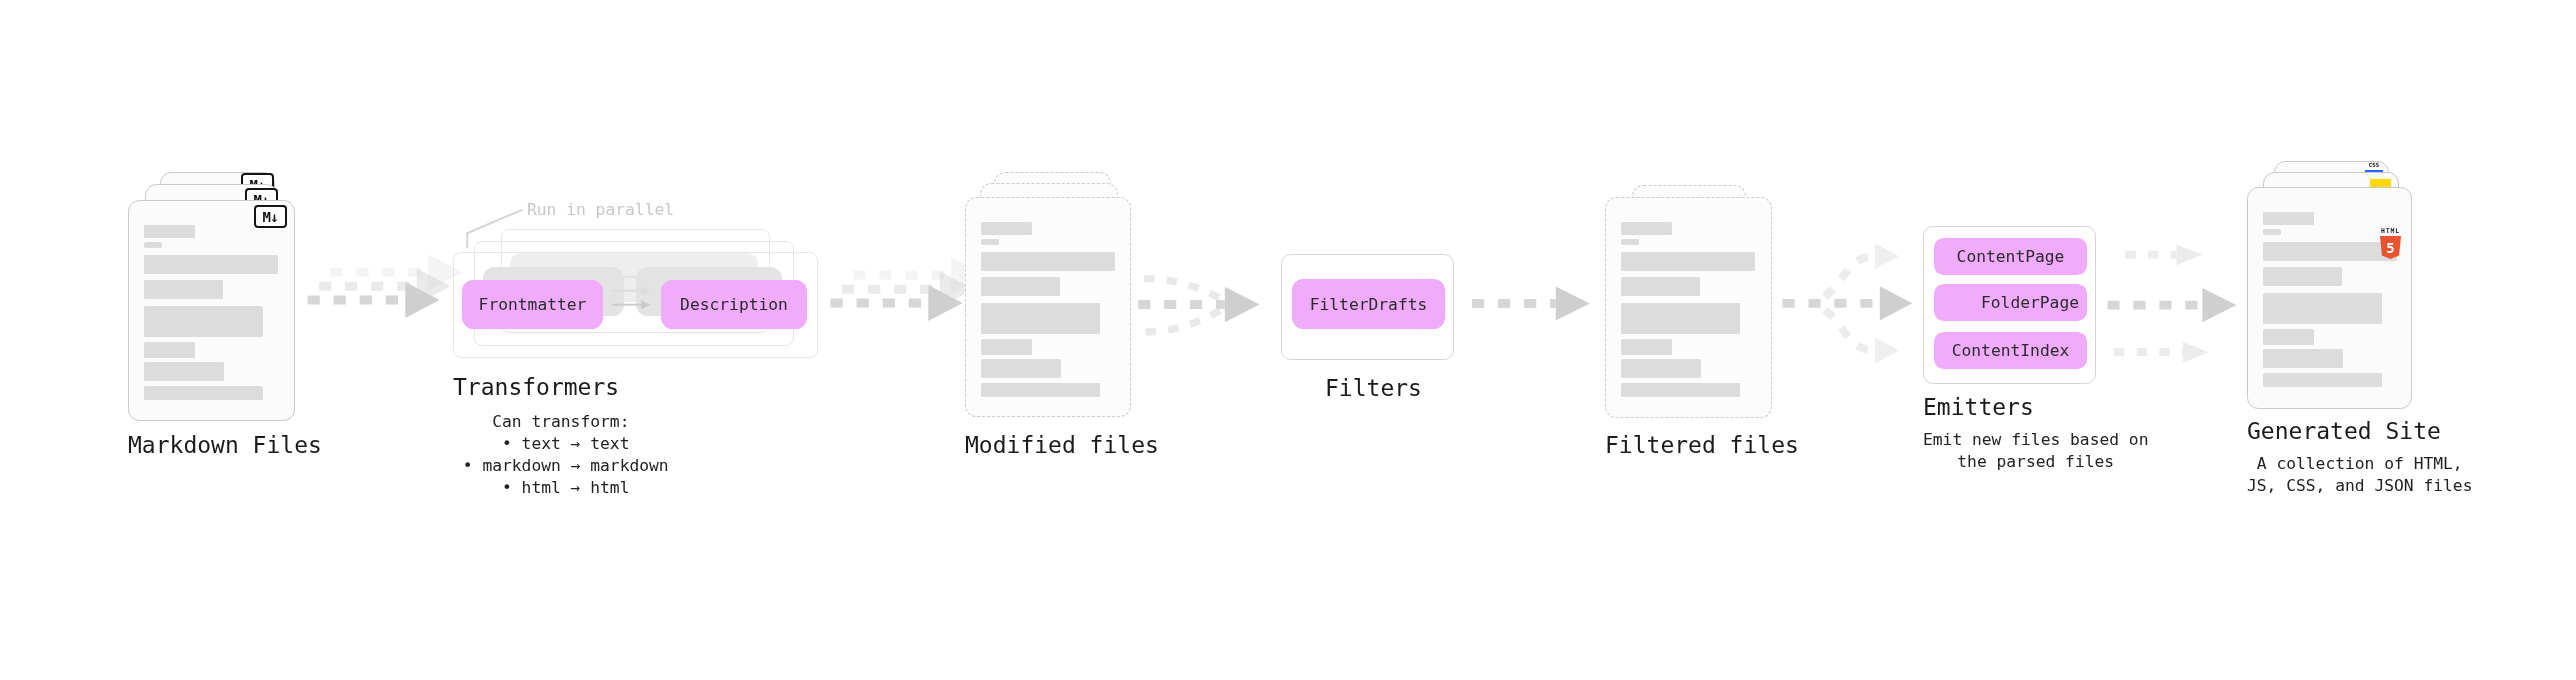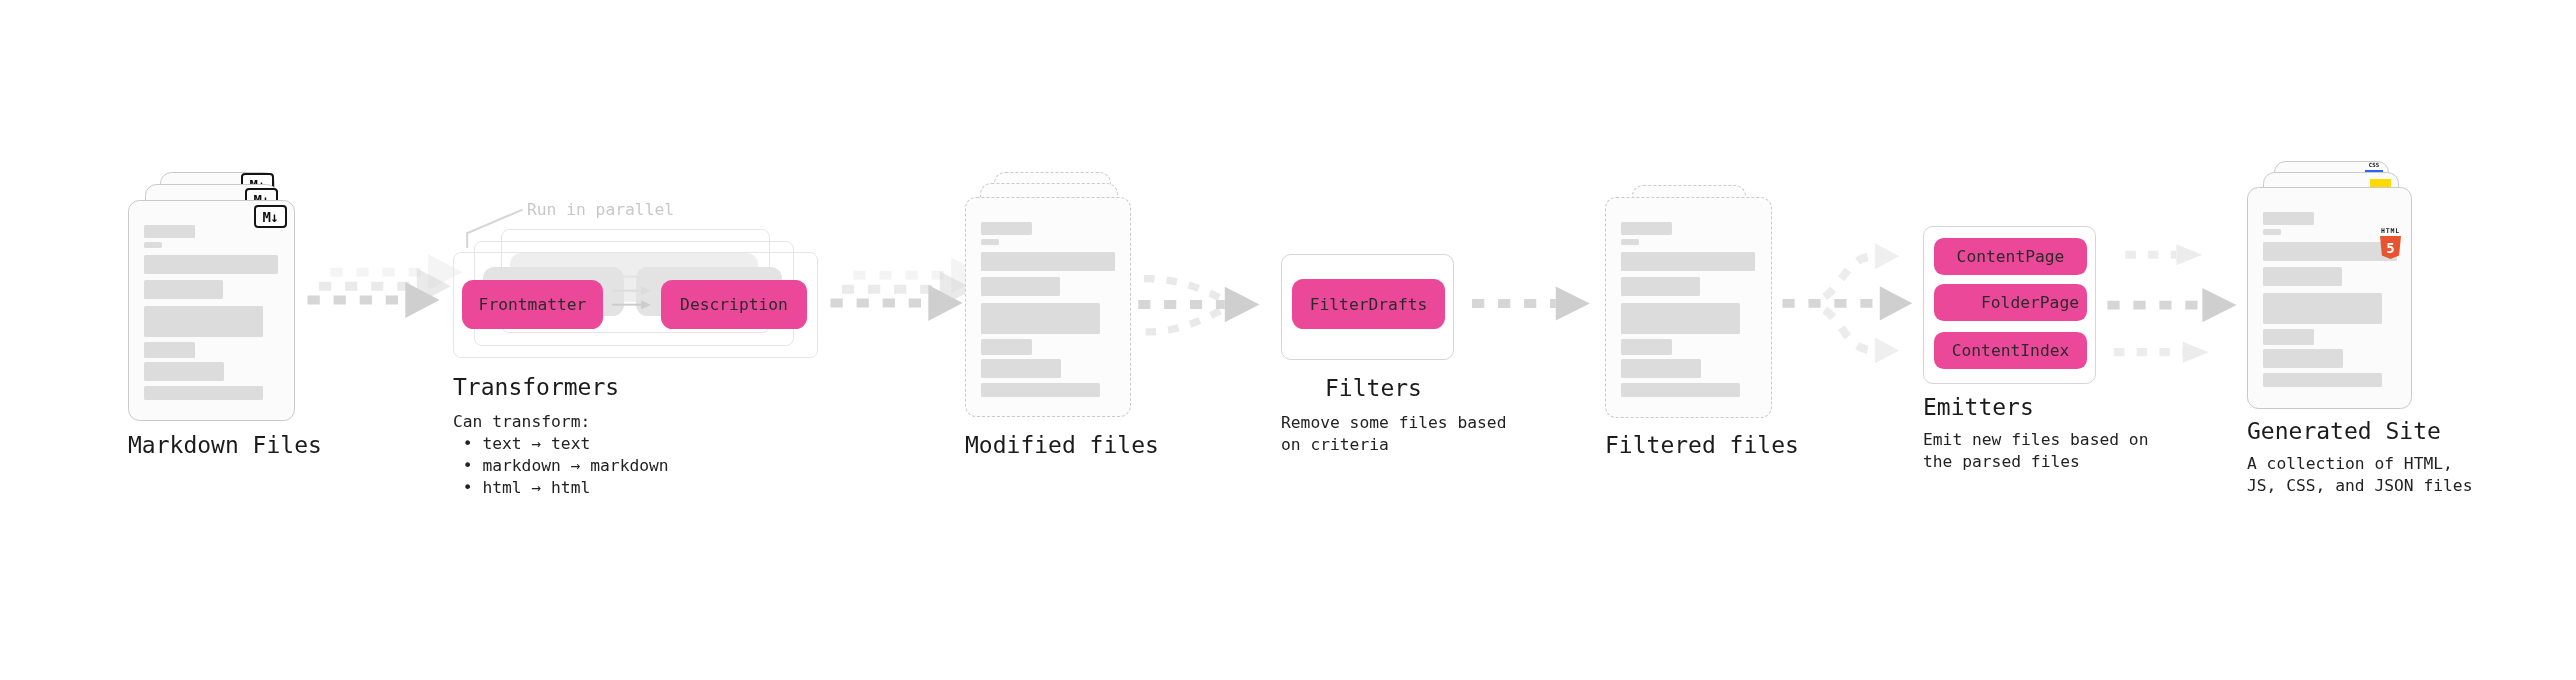--- a/index.html
+++ b/index.html
@@ -7,25 +7,25 @@
     position:relative;width:2576px;height:681px;background:#ffffff;overflow:hidden;
     font-family:"DejaVu Sans Mono","Liberation Mono",monospace;color:#1c1c1c;
   }
   .abs{position:absolute;}
   
   .doc{position:absolute;background:#fbfbfb;border:1.6px solid #c9c9c9;border-radius:11.4px;box-sizing:border-box;}
   .doc.dashed{border:1.6px dashed #cbcbcb;background:#fcfcfc;}
   .bar{position:absolute;left:14.6px;background:#dcdcdc;border-radius:1.6px;}
   
   .node-label{position:absolute;font-size:23px;letter-spacing:0;white-space:nowrap;color:#1b1b1b;}
-  .node-desc{position:absolute;font-size:16.3px;line-height:22px;white-space:nowrap;color:#222222;}
+  .node-desc{position:absolute;font-size:16.3px;line-height:22px;white-space:nowrap;color:#222222;text-align:center;}
   .bullet{padding-left:9.8px;}
   .bullet::before{content:"• ";}
   
-  .pill{position:absolute;background:#ec4899;border-radius:11.4px;box-sizing:border-box;
+  .pill{position:absolute;background:#f0abfc;border-radius:11.4px;box-sizing:border-box;
         display:flex;align-items:center;justify-content:center;font-size:16.3px;color:#2b2b2b;white-space:nowrap;}
   .pill.ghost1{background:#e3e3e3;}
   .pill.ghost2{background:#eeeeee;}
   .frame{position:absolute;border:1.6px solid #e6e6e6;border-radius:8.1px;box-sizing:border-box;background:transparent;}
   .panel{position:absolute;border:1.6px solid #d5d5d5;border-radius:9.8px;box-sizing:border-box;background:#ffffff;}
   .callout-text{position:absolute;font-size:16.3px;color:#c8c8c8;white-space:nowrap;}
   
   .md-icon{position:absolute;width:32.5px;height:23px;border:2.4px solid #141414;border-radius:4.1px;background:#ffffff;
            box-sizing:border-box;display:flex;align-items:center;justify-content:center;
            font-weight:bold;font-size:14px;color:#111;letter-spacing:-0.8px;}
@@ -146,24 +146,20 @@
   <svg class="abs" style="left:1134px;top:264px;" width="146" height="89" viewBox="0 0 180 110">
     <path d="M 12,18 C 55,18 82,30 110,44" fill="none" stroke="#e9e9e9" stroke-width="9" stroke-dasharray="13 15"></path>
     <path d="M 14,84 C 55,84 82,70 110,56" fill="none" stroke="#e9e9e9" stroke-width="9" stroke-dasharray="13 15"></path>
     <line x1="5" y1="50" x2="112" y2="50" stroke="#d6d6d6" stroke-width="11" stroke-dasharray="15 17"></line>
     <polygon points="112,28 112,72 155,50" fill="#cfcfcf"></polygon>
   </svg>
 
   <div class="panel" style="left:1281px;top:254px;width:173px;height:106px;"></div>
   <div class="pill" style="left:1292px;top:279px;width:153px;height:50px;">FilterDrafts</div>
   <div class="node-label" style="left:1281px;top:375px;margin-left:44px;">Filters</div>
-  <div class="node-desc" style="left:1281px;top:412px;">
-    <div>Remove some files based</div>
-    <div>on criteria</div>
-  </div>
 
   <svg class="abs" style="left:1468px;top:283px;" width="130" height="41" viewBox="0 0 160 50">
     <line x1="5" y1="25" x2="108" y2="25" stroke="#d6d6d6" stroke-width="11" stroke-dasharray="15 17"></line>
     <polygon points="108,4 108,46 150,25" fill="#cfcfcf"></polygon>
   </svg>
 
   <div class="doc dashed" style="left:1632px;top:185px;width:114px;height:89px;"></div>
   <div class="doc dashed" style="left:1605px;top:197px;width:167px;height:221px;">
       <div class="bar" style="top: 23.6px; width: 51px; height: 13px;"></div>
       <div class="bar" style="top: 41px; width: 18px; height: 5.7px;"></div>

